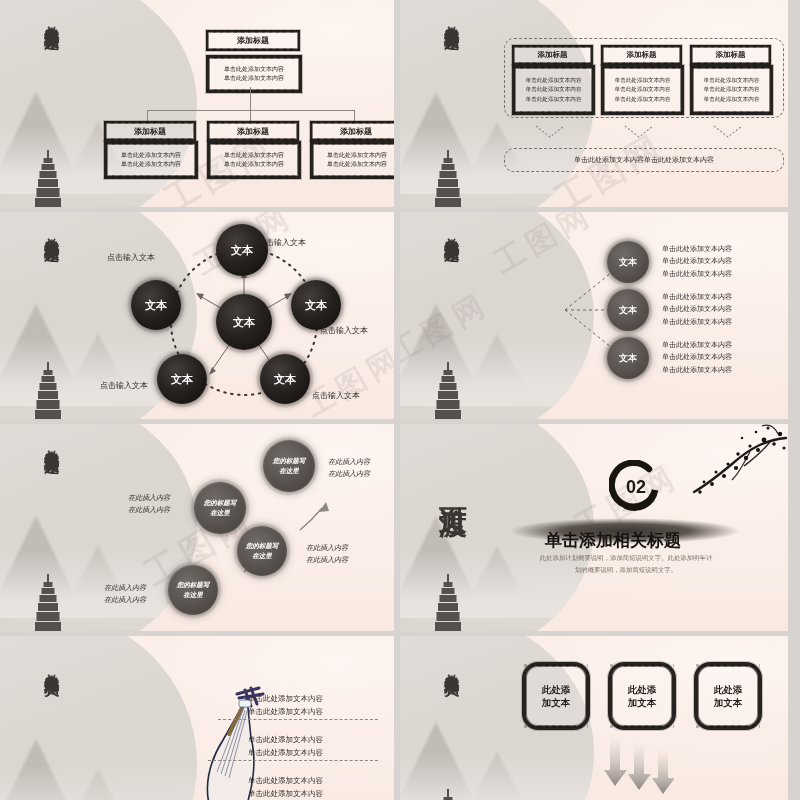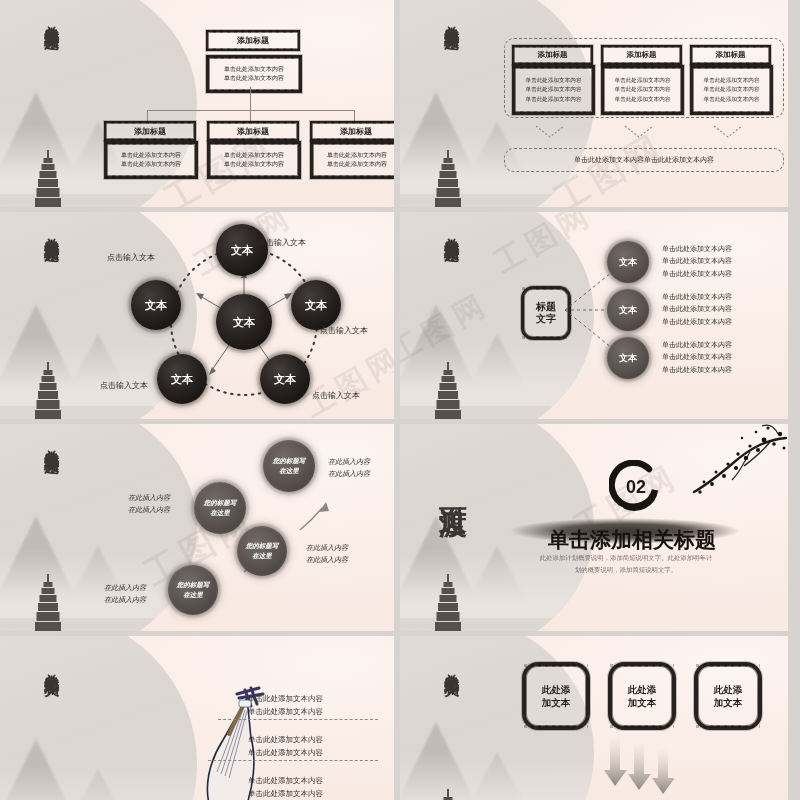--- a/index.html
+++ b/index.html
@@ -290,25 +290,20 @@
         <div class="tier" style="top:29px;width:20px;height:8px;"></div>
         <div class="tier" style="top:38px;width:23px;height:9px;"></div>
         <div class="tier" style="top:48px;width:26px;height:9px;"></div>
 
       </div>
     </div>
     <div class="v-title cn" style="left:44px;top:14px;height:170px;font-size:15px;">单击此处添加相关标题</div>
     <div class="wm" style="left:90px;top:6px;font-size:30px;letter-spacing:6px;">工图网</div>
     <div class="wm" style="left:-14px;top:96px;font-size:30px;letter-spacing:6px;">工图网</div>
 
-    <div class="inkbox cn" style="position:absolute;left:121px;top:74px;width:44px;height:48px;border-radius:12px;border-width:3px;
-                font-size:10px;font-weight:700;line-height:1.25;color:#231f1d;white-space:pre-line;">
-      <span style="white-space:pre-line;">标题
-文字</span>
-    </div>
 
     <svg style="position:absolute;left:160px;top:40px;" width="70" height="120" viewBox="0 0 70 120">
       <g stroke="#6e6662" stroke-width="1" fill="none" stroke-dasharray="3 3">
         <path d="M5 58 L62 12"></path>
         <path d="M5 58 L62 58"></path>
         <path d="M5 58 L62 104"></path>
       </g>
     </svg>
 
     <div class="blob soft cn" style="left:207px;top:29px;width:42px;height:42px;font-size:9px;">
@@ -448,22 +443,22 @@
     <div style="position:absolute;left:209px;top:36px;width:54px;height:54px;">
       <svg width="54" height="54" viewBox="0 0 54 54">
         <path d="M40 9 A22 22 0 1 0 46 30 A21 21 0 0 1 17 46" fill="none" stroke="#18150f" stroke-width="6.5" stroke-linecap="round"></path>
       </svg>
       <div class="cn" style="position:absolute;inset:0;display:flex;align-items:center;justify-content:center;font-size:18px;font-weight:700;color:#1b1815;">02</div>
     </div>
 
     <div style="position:absolute;left:110px;top:94px;width:230px;height:26px;
          background:radial-gradient(ellipse 50% 50% at 50% 50%,#3d3833 0%,#5a534e 55%,rgba(120,112,106,0) 100%);
          border-radius:50%;filter:blur(.6px);"></div>
-    <div class="cn" style="position:absolute;left:117px;top:96px;width:230px;height:40px;display:flex;align-items:center;justify-content:center;
-                font-size:21px;font-weight:700;color:#15120f;">单击添加相关标题</div>
+    <div class="cn" style="position:absolute;left:98px;top:96px;width:230px;height:40px;display:flex;align-items:center;justify-content:center;
+                font-size:17px;font-weight:700;color:#15120f;">单击添加相关标题</div>
 
     <div class="txt cn" style="left:120px;top:128px;width:212px;text-align:center;font-size:6.4px;line-height:1.9;color:#7b6f69;">此处添加计划概要说明，添加简短说明文字。此处添加明年计
 划的概要说明，添加简短说明文字。</div>
   </div>
 
   <div class="slide" style="left:0;top:636px;width:394px;height:180px;">
     <div class="bg-wash"></div>
     <div class="left-panel" style="top:-14%;height:170%;">
       <div class="mtn" style="left:0;right:0;height:90px;bottom:30%;">
         <i class="m3"></i>

